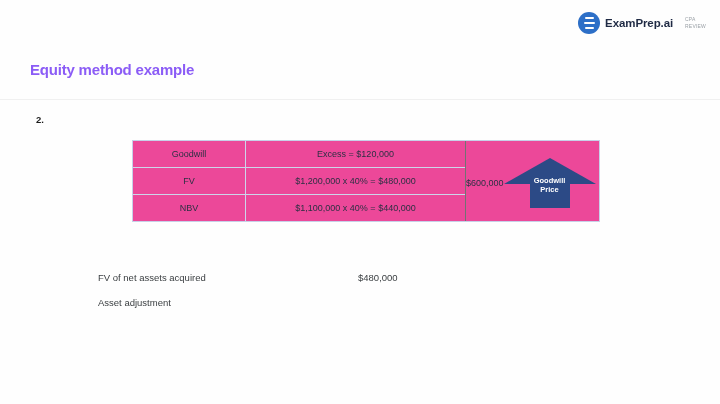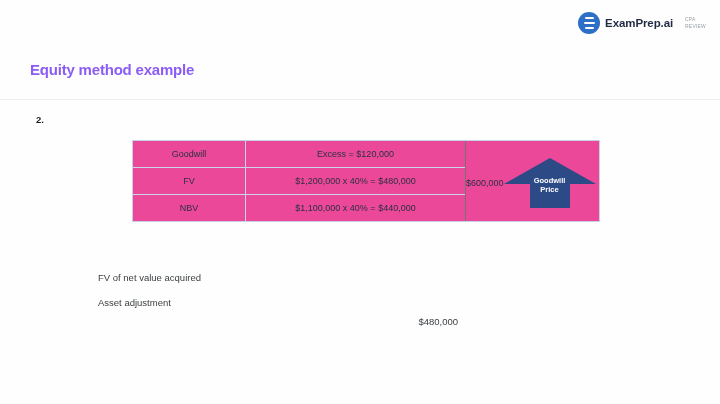--- a/index.html
+++ b/index.html
@@ -203,23 +203,22 @@
     display: flex;
     align-items: flex-start;
     height: 25px;
     font-size: 9.5px;
     color: #3c4043;
   }
   .calc-row .desc { flex: none; width: 260px; }
   .calc-row .amt {
     flex: none;
     width: 100px;
-    text-align: right;
+    text-align: left;
     padding-bottom: 3px;
-    margin-top: 44px;
   }
   .calc-row .amt.ruled  { border-bottom: 1px solid #6b6f76; }
   .calc-row .amt.dbl {
     border-bottom: 1px solid #6b6f76;
     box-shadow: 0 3px 0 -1px #6b6f76;
   }
 </style>
 </head>
 <body>
 
@@ -272,21 +271,21 @@
           <span>Goodwill</span><br>
           <span>Price</span>
         </span>
       </div>
     </div>
   </div>
 
 
   <div class="calc">
     <div class="calc-row">
-      <span class="desc">FV of net value acquired</span>
+      <span class="desc">FV of net assets acquired</span>
       <span class="amt">$480,000</span>
     </div>
     <div class="calc-row">
       <span class="desc">Asset adjustment</span>
     </div>
   </div>
 
 </div>
 
 </body></html>

